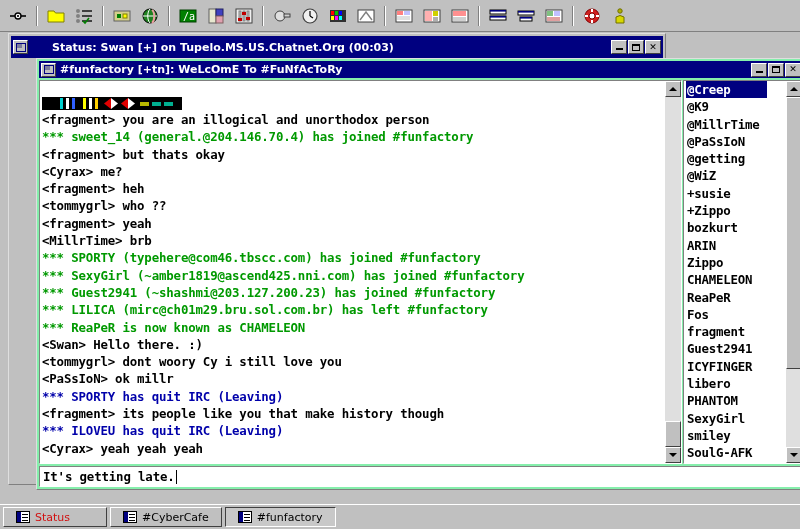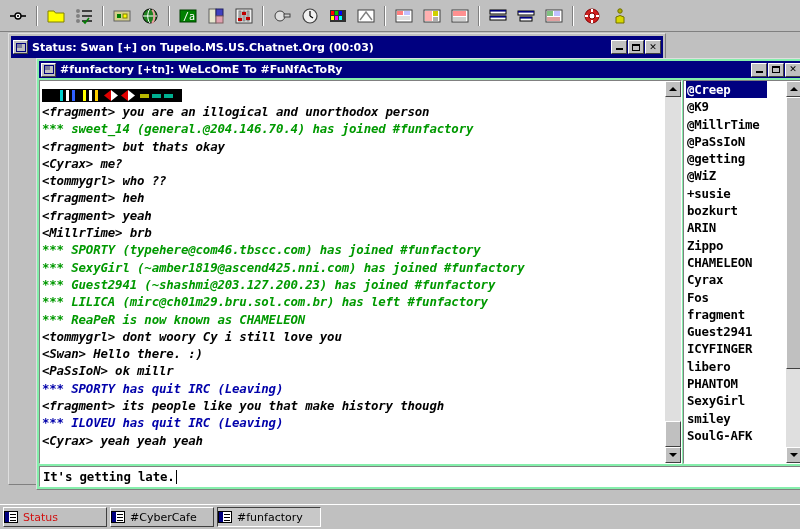--- a/index.html
+++ b/index.html
@@ -48,20 +48,21 @@
     left: 8px; top: 33px;
     width: 658px; height: 452px;
     background: #c0c0c0;
   }
   #status-titlebar {
     height: 22px;
     background: #000080;
     display: flex; align-items: center;
     padding: 8px 2px;
     margin: 2px;
+    gap: 20px;
   }
   .tb-title-text {
     color: #ffffff;
     font-family: "DejaVu Sans", sans-serif;
     font-size: 11px;
     font-weight: bold;
     margin-left: 4px;
     white-space: nowrap;
     letter-spacing: 0px;
   }
@@ -132,24 +133,23 @@
     position: relative;
     border-top: 1px solid #808080;
     border-left: 1px solid #808080;
     border-right: 1px solid #ffffff;
     border-bottom: 1px solid #ffffff;
     overflow: hidden;
     display: flex;
   }
   #chat-text {
     flex: 1 1 auto;
-    padding: 8px 0 0 2px;
+    padding: 16px 0 0 2px;
     overflow: hidden;
     background: #ffffff;
-    font-style: italic;
   }
   .colorbar {
     display: block;
     height: 13px;
     width: 140px;
     background: #000000;
     margin-bottom: 1px;
     position: relative;
   }
   .colorbar span {
@@ -273,21 +273,21 @@
     border-top: 1px solid #ffffff;
     display: flex; align-items: center;
     padding: 2px 3px;
     gap: 3px;
   }
   .task {
     height: 20px;
     min-width: 104px;
     background: #c0c0c0;
     display: flex; align-items: center;
-    padding: 0 0;
+    padding: 0 12px;
     font-family: "DejaVu Sans", sans-serif;
     font-size: 11px;
     border-top: 1px solid #ffffff;
     border-left: 1px solid #ffffff;
     border-right: 1px solid #404040;
     border-bottom: 1px solid #404040;
   }
   .task.active {
     border-top: 1px solid #404040;
     border-left: 1px solid #404040;
@@ -549,31 +549,31 @@
             <span style="left:86px;width:7px;background:#ffffff;clip-path:polygon(0 0,100% 50%,0 100%)"></span>
             <span style="left:98px;width:9px;height:4px;top:5px;background:#b8b800"></span>
             <span style="left:110px;width:9px;height:4px;top:5px;background:#00b090"></span>
             <span style="left:122px;width:9px;height:4px;top:5px;background:#00b090"></span>
           </div>
           <div id="chat-lines">
               <div class="line c-black">&lt;fragment&gt; you are an illogical and unorthodox person</div>
               <div class="line c-green">*** sweet_14 (general.@204.146.70.4) has joined #funfactory</div>
               <div class="line c-black">&lt;fragment&gt; but thats okay</div>
               <div class="line c-black">&lt;Cyrax&gt; me?</div>
+              <div class="line c-black">&lt;fragment&gt; heh</div>
               <div class="line c-black">&lt;tommygrl&gt; who ??</div>
-              <div class="line c-black">&lt;fragment&gt; heh</div>
               <div class="line c-black">&lt;fragment&gt; yeah</div>
               <div class="line c-black">&lt;MillrTime&gt; brb</div>
               <div class="line c-green">*** SPORTY (typehere@com46.tbscc.com) has joined #funfactory</div>
               <div class="line c-green">*** SexyGirl (~amber1819@ascend425.nni.com) has joined #funfactory</div>
               <div class="line c-green">*** Guest2941 (~shashmi@203.127.200.23) has joined #funfactory</div>
               <div class="line c-green">*** LILICA (mirc@ch01m29.bru.sol.com.br) has left #funfactory</div>
               <div class="line c-green">*** ReaPeR is now known as CHAMELEON</div>
+              <div class="line c-black">&lt;Swan&gt; Hello there. :)</div>
               <div class="line c-black">&lt;tommygrl&gt; dont woory Cy i still love you</div>
-              <div class="line c-black">&lt;Swan&gt; Hello there. :)</div>
               <div class="line c-black">&lt;PaSsIoN&gt; ok millr</div>
               <div class="line c-blue">*** SPORTY has quit IRC (Leaving)</div>
               <div class="line c-black">&lt;fragment&gt; its people like you that make history though</div>
               <div class="line c-blue">*** ILOVEU has quit IRC (Leaving)</div>
               <div class="line c-black">&lt;Cyrax&gt; yeah yeah yeah</div>
             </div>
         </div>
 
         <div class="vscroll plain">
           <div class="sb-arrow up">
@@ -590,25 +590,26 @@
 
       <div id="nick-pane">
         <div id="nick-list">
             <div class="nick sel">@Creep</div>
             <div class="nick">@K9</div>
             <div class="nick">@MillrTime</div>
             <div class="nick">@PaSsIoN</div>
             <div class="nick">@getting</div>
             <div class="nick">@WiZ</div>
             <div class="nick">+susie</div>
+            <div class="nick">+Zippo</div>
             <div class="nick">bozkurt</div>
             <div class="nick">ARIN</div>
             <div class="nick">Zippo</div>
             <div class="nick">CHAMELEON</div>
-            <div class="nick">Cyrax</div>
+            <div class="nick">ReaPeR</div>
             <div class="nick">Fos</div>
             <div class="nick">fragment</div>
             <div class="nick">Guest2941</div>
             <div class="nick">ICYFINGER</div>
             <div class="nick">libero</div>
             <div class="nick">PHANTOM</div>
             <div class="nick">SexyGirl</div>
             <div class="nick">smiley</div>
             <div class="nick">SoulG-AFK</div>
           </div>

